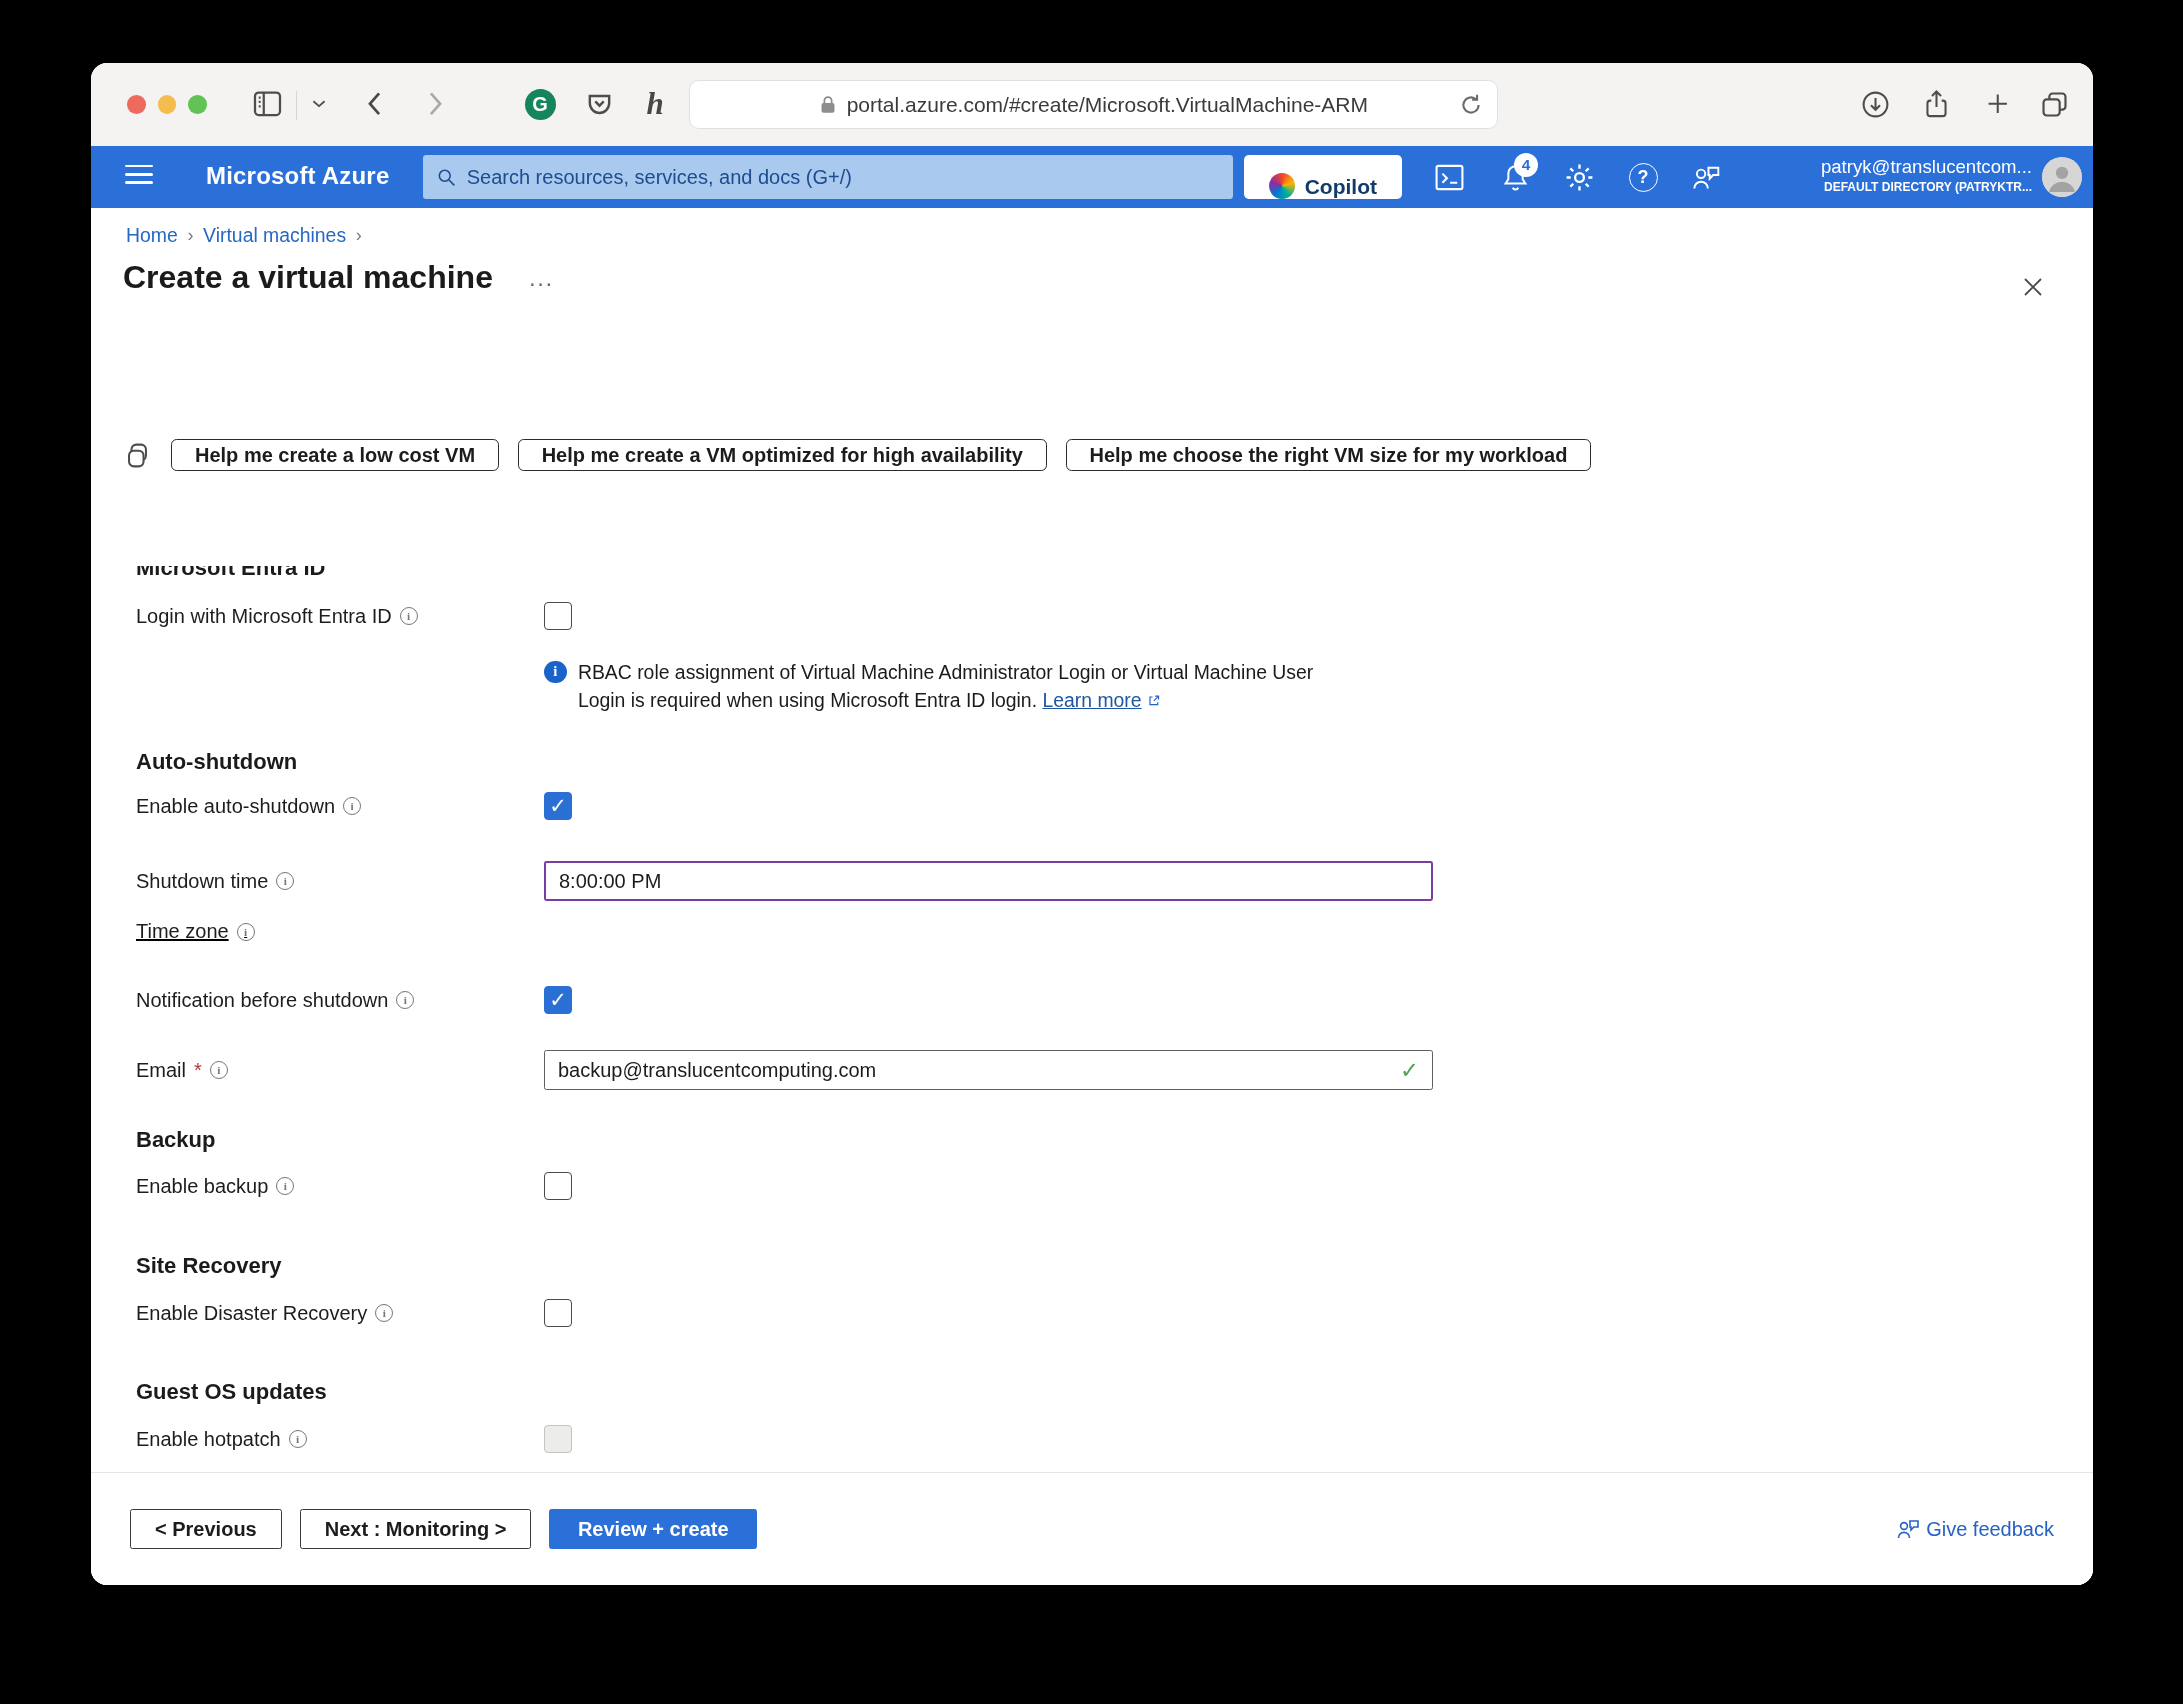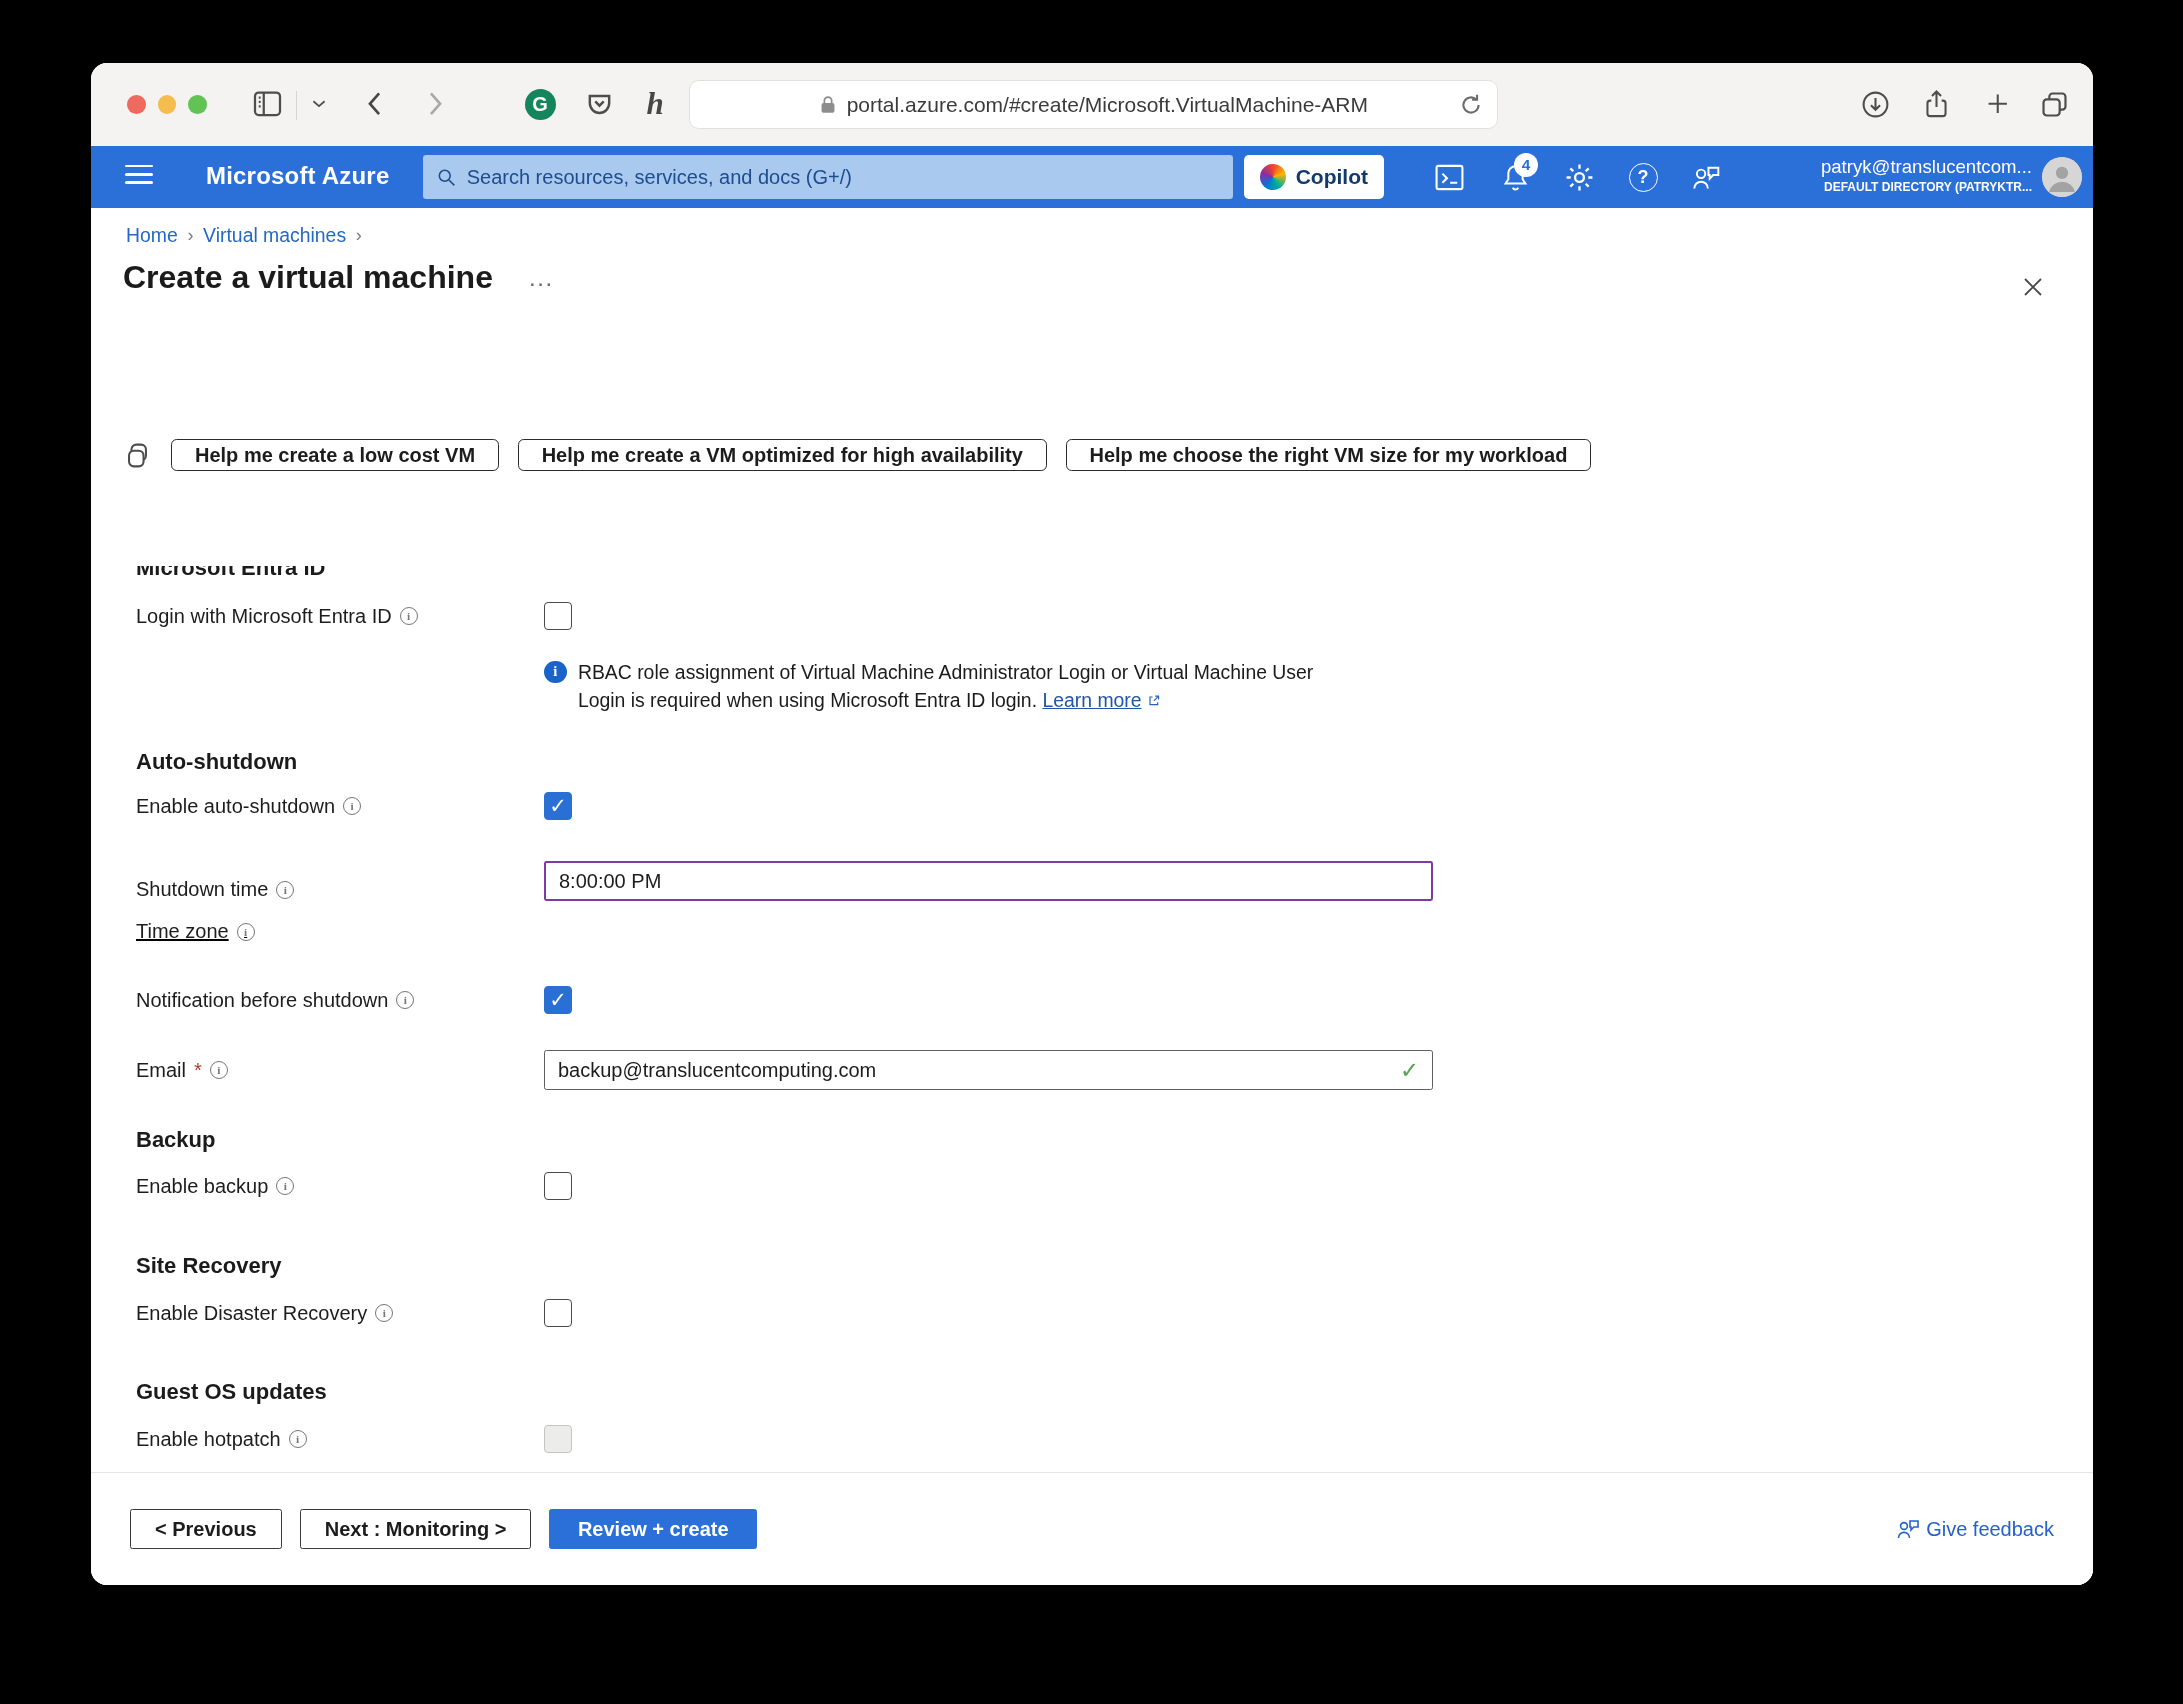--- a/index.html
+++ b/index.html
@@ -18,21 +18,21 @@
   .reload { position:absolute; right:13px; top:11.3px; }
 
   
   .azurebar { position:relative; height:62px; background:#2a70d8; color:#fff; }
   .hamburger { position:absolute; left:34px; top:18.6px; width:27.5px; display:flex; flex-direction:column; gap:5.7px; }
   .hamburger span { display:block; height:2.7px; background:#fff; border-radius:1.6px; }
   .brand { position:absolute; left:115px; top:16px; font-size:24px; font-weight:700; letter-spacing:0.2px; }
   .az-search { position:absolute; left:332px; top:9px; width:810px; height:44px; background:#a9c9ef; border-radius:3.2px; display:flex; align-items:center; padding:0 13px; gap:9.7px; }
   .az-search input { flex:1; background:transparent; border:none; outline:none; font-size:20px; color:#1d4d8f; font-family:inherit; }
   .az-search input::placeholder { color:#1d4d8f; opacity:1; }
-  .copilot-btn { position:absolute; left:1153px; top:9px; width:140px; height:44px; background:#fff; border-radius:4.9px; display:flex; align-items:center; justify-content:center; gap:9.7px; }
+  .copilot-btn { position:absolute; left:1153px; top:9px; width:158px; height:44px; background:#fff; border-radius:4.9px; display:flex; align-items:flex-end; justify-content:center; gap:9.7px; }
   .copilot-logo { width:26px; height:26px; border-radius:50%; background:conic-gradient(#f0452c,#ffb400,#00b294,#0078d4,#8a2da5,#f0452c); }
   .copilot-btn span { color:#123a6b; font-size:21px; font-weight:600; }
   .hicon { position:absolute; top:15.4px; width:32px; height:32px; display:flex; align-items:center; justify-content:center; }
   .badge { position:absolute; left:1423px; top:6.5px; width:24px; height:24px; background:#fff; border-radius:50%; color:#2a70d8; font-size:15.4px; font-weight:700; display:flex; align-items:center; justify-content:center; }
   .qmark { width:29px; height:29px; border:1.9px solid #fff; border-radius:50%; color:#fff; font-size:18px; font-weight:700; display:flex; align-items:center; justify-content:center; }
   .userblock { position:absolute; right:61px; top:9.7px; text-align:right; }
   .userblock .u1 { font-size:18.6px; line-height:22.6px; }
   .userblock .u2 { font-size:12px; font-weight:700; line-height:18px; }
   .avatar { position:absolute; right:11.3px; top:10.5px; width:40px; height:40px; border-radius:50%; overflow:hidden; background:#d6d6d6; }
 
@@ -296,21 +296,21 @@
       </div>
 
       <div class="frow" style="top:226px;">
         <div class="flabel">
           <span>Enable auto-shutdown</span>
             <span class="itip">i</span>
         </div>
         <div class="cb checked">✓</div>
       </div>
 
-      <div class="frow" style="top:295px;align-items:flex-end;">
+      <div class="frow" style="top:295px;">
         <div class="flabel">
           <span>Shutdown time</span>
             <span class="itip">i</span>
         </div>
         <div class="tinput">
           <span>8:00:00 PM</span>
         </div>
       </div>
 
       <div class="frow" style="top:354px;text-decoration:underline;">

